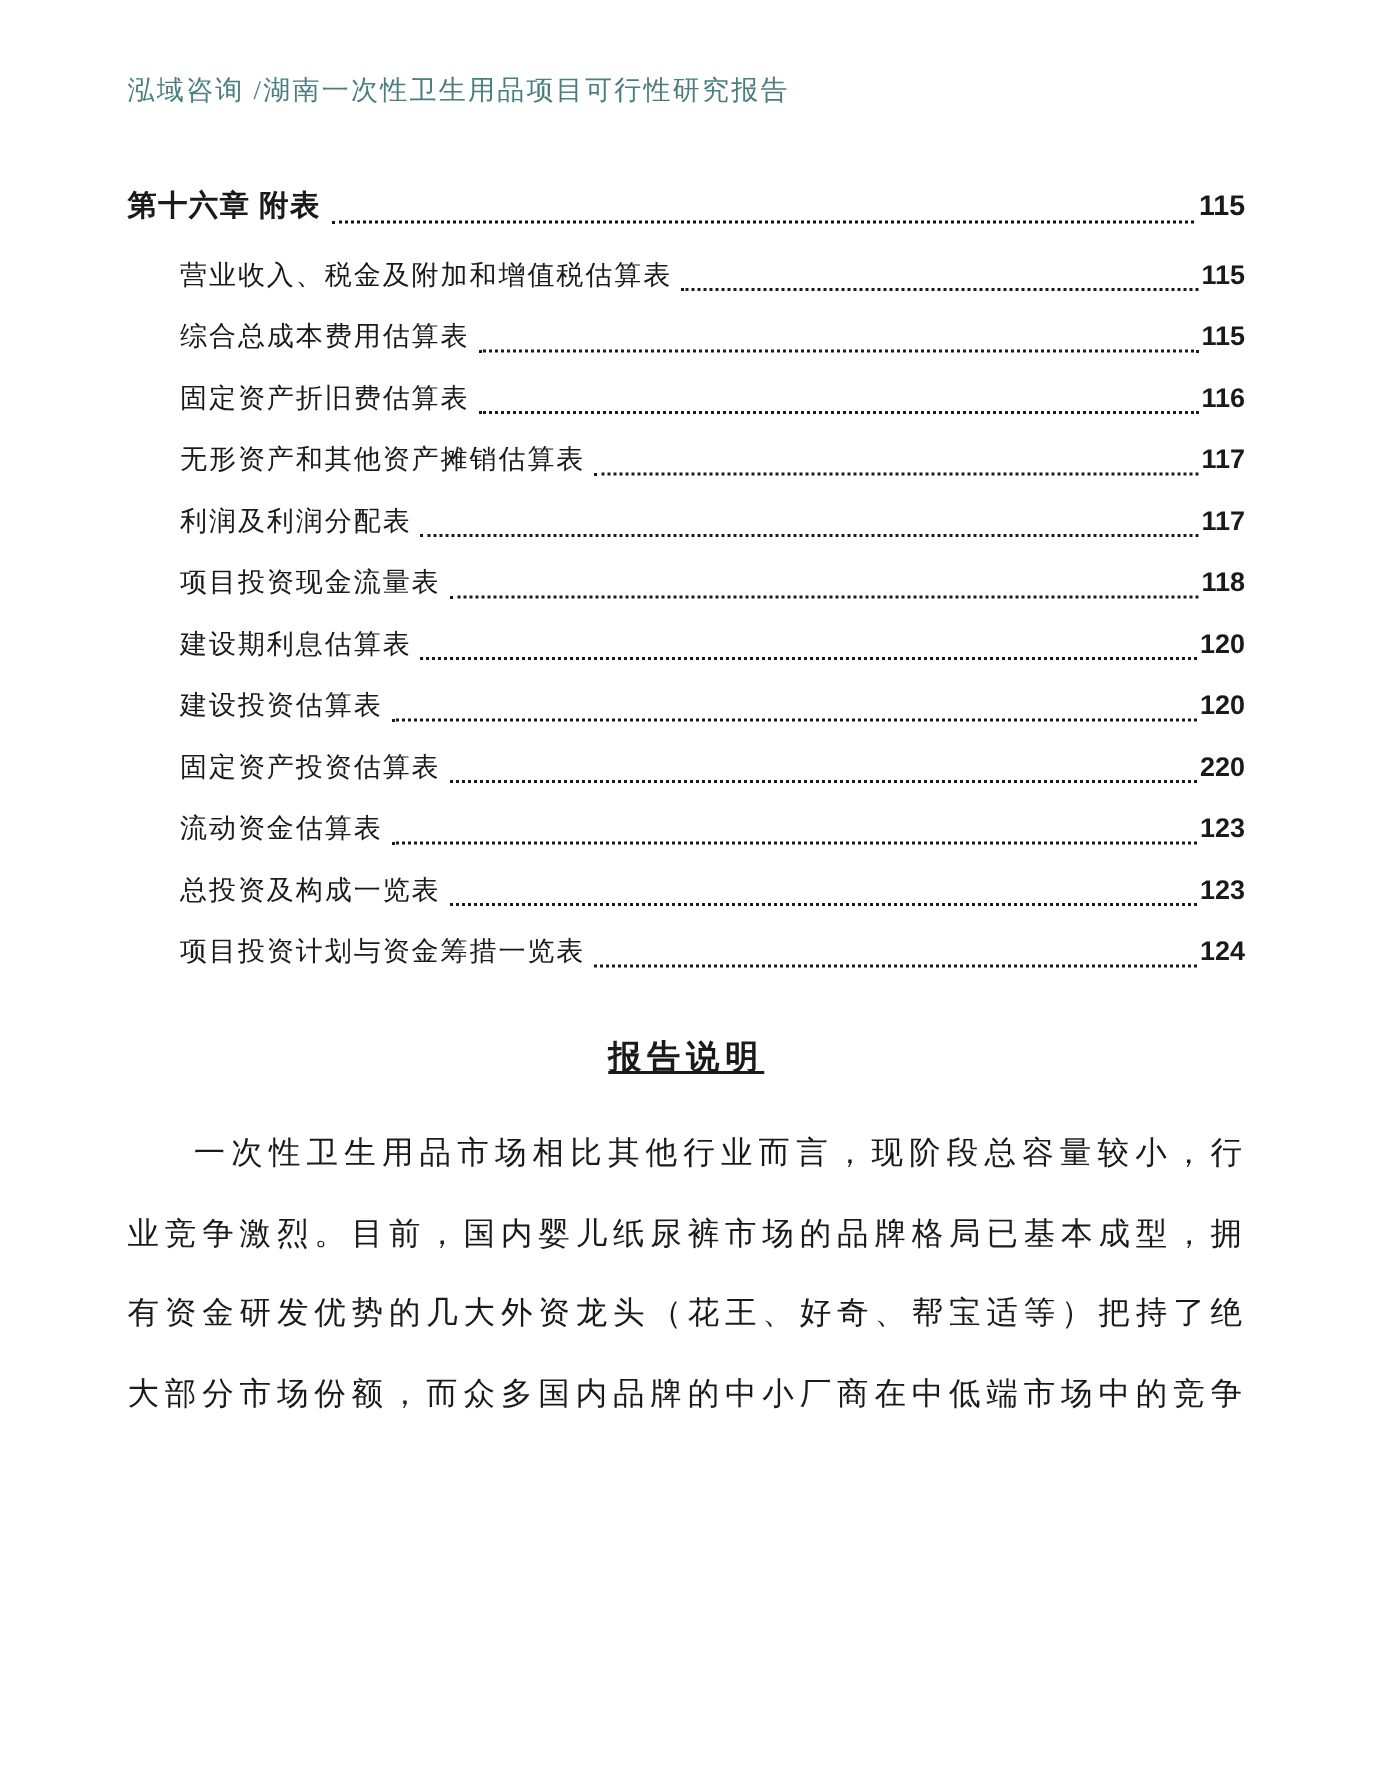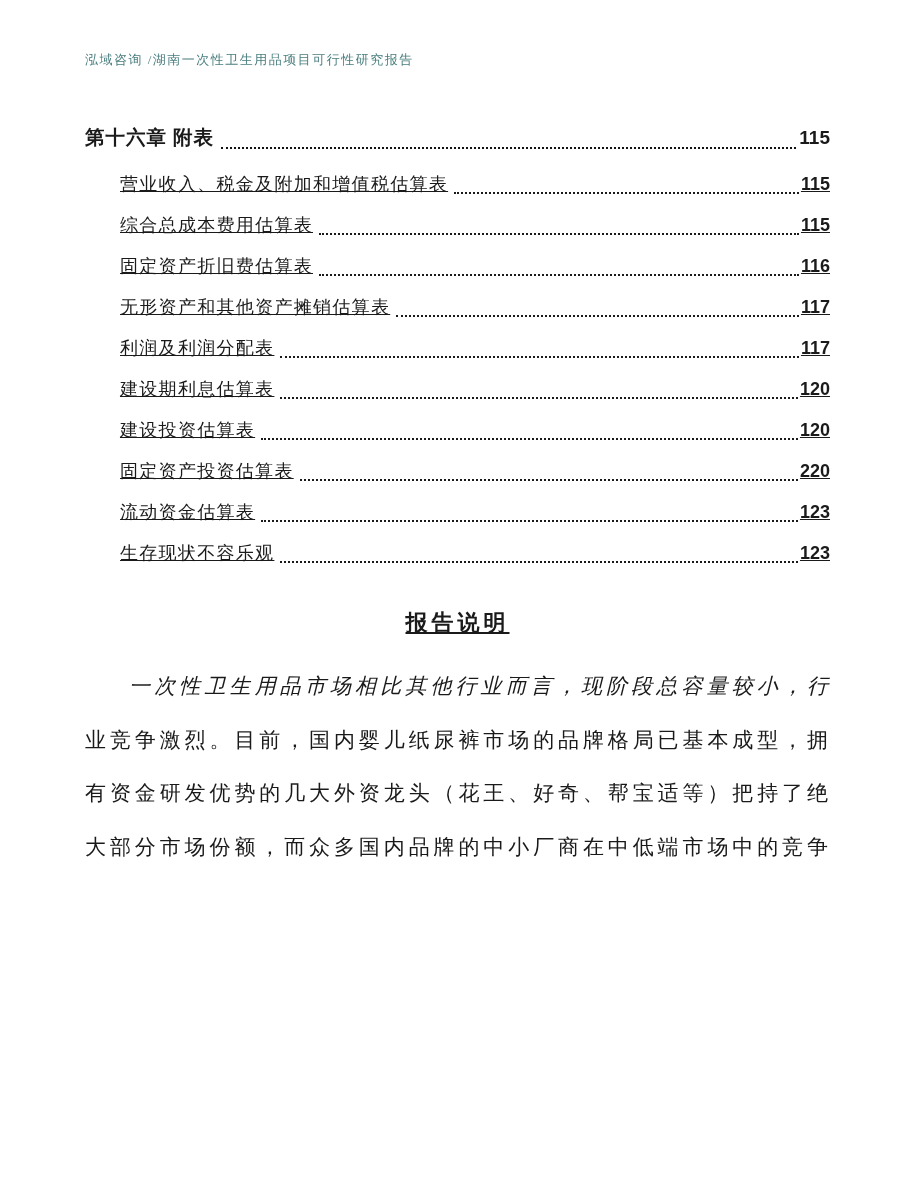--- a/index.html
+++ b/index.html
@@ -11,21 +11,21 @@
     width: 920px;
     height: 1191px;
     background: #ffffff;
     overflow: hidden;
     padding: 0 90px 0 85px;
   }
 
   
   .doc-header {
     margin-top: 50px;
-    font-size: 13px;
+    font-size: 18px;
     line-height: 20px;
     letter-spacing: 1.5px;
     color: #4a7e7e;
   }
 
   
   .toc-chapter {
     margin-top: 53px;
     display: flex;
     align-items: center;
@@ -44,25 +44,24 @@
     font-family: "Liberation Sans", "DejaVu Sans", sans-serif;
     font-weight: 700;
     font-size: 19px;
     white-space: nowrap;
   }
 
   
   .toc-list { margin-top: 9px; padding-left: 35px; }
   .toc-row {
     display: flex;
-    align-items: flex-end;
+    align-items: center;
     height: 41px;
     font-size: 18px;
     line-height: 38px;
-    text-decoration: underline;
   }
   .toc-row .toc-title { letter-spacing: 1.3px; white-space: nowrap; }
   .toc-row .leader {
     flex: 1;
     border-bottom: 2px dotted #1a1a1a;
     margin: 0 2px 9px 6px;
     align-self: flex-end;
   }
   .toc-row .toc-page {
     font-family: "Liberation Sans", "DejaVu Sans", sans-serif;
@@ -83,21 +82,21 @@
   }
   .note-body { margin-top: 22px; }
   .para-line {
     font-size: 21px;
     line-height: 53.5px;
     letter-spacing: 2px;
     text-align: justify;
     text-align-last: justify;
     white-space: normal;
   }
-  .para-line.first { text-indent: 2.1em; font-style: italic; }
+  .para-line.first { text-indent: 2.1em; }
   .para-line.last { text-align-last: left; }
 </style>
 </head>
 <body>
 
 <div class="page">
 
   <div class="doc-header">泓域咨询 /湖南一次性卫生用品项目可行性研究报告</div>
 
   <div class="toc-chapter">
@@ -126,43 +125,53 @@
     <span class="toc-title">无形资产和其他资产摊销估算表</span>
     <span class="leader"></span>
     <span class="toc-page">117</span>
   </div>
       <div class="toc-row">
     <span class="toc-title">利润及利润分配表</span>
     <span class="leader"></span>
     <span class="toc-page">117</span>
   </div>
       <div class="toc-row">
+    <span class="toc-title">项目投资现金流量表</span>
+    <span class="leader"></span>
+    <span class="toc-page">118</span>
+  </div>
+      <div class="toc-row">
     <span class="toc-title">建设期利息估算表</span>
     <span class="leader"></span>
     <span class="toc-page">120</span>
   </div>
       <div class="toc-row">
     <span class="toc-title">建设投资估算表</span>
     <span class="leader"></span>
     <span class="toc-page">120</span>
   </div>
       <div class="toc-row">
     <span class="toc-title">固定资产投资估算表</span>
     <span class="leader"></span>
     <span class="toc-page">220</span>
   </div>
       <div class="toc-row">
     <span class="toc-title">流动资金估算表</span>
     <span class="leader"></span>
     <span class="toc-page">123</span>
   </div>
       <div class="toc-row">
-    <span class="toc-title">生存现状不容乐观</span>
+    <span class="toc-title">总投资及构成一览表</span>
     <span class="leader"></span>
     <span class="toc-page">123</span>
+  </div>
+      <div class="toc-row">
+    <span class="toc-title">项目投资计划与资金筹措一览表</span>
+    <span class="leader"></span>
+    <span class="toc-page">124</span>
   </div>
     </div>
 
   <div class="note-heading">报告说明</div>
 
   <div class="note-body">
       <div class="para-line first">一次性卫生用品市场相比其他行业而言，现阶段总容量较小，行</div>
       <div class="para-line">业竞争激烈。目前，国内婴儿纸尿裤市场的品牌格局已基本成型，拥</div>
       <div class="para-line">有资金研发优势的几大外资龙头（花王、好奇、帮宝适等）把持了绝</div>
       <div class="para-line">大部分市场份额，而众多国内品牌的中小厂商在中低端市场中的竞争</div>

